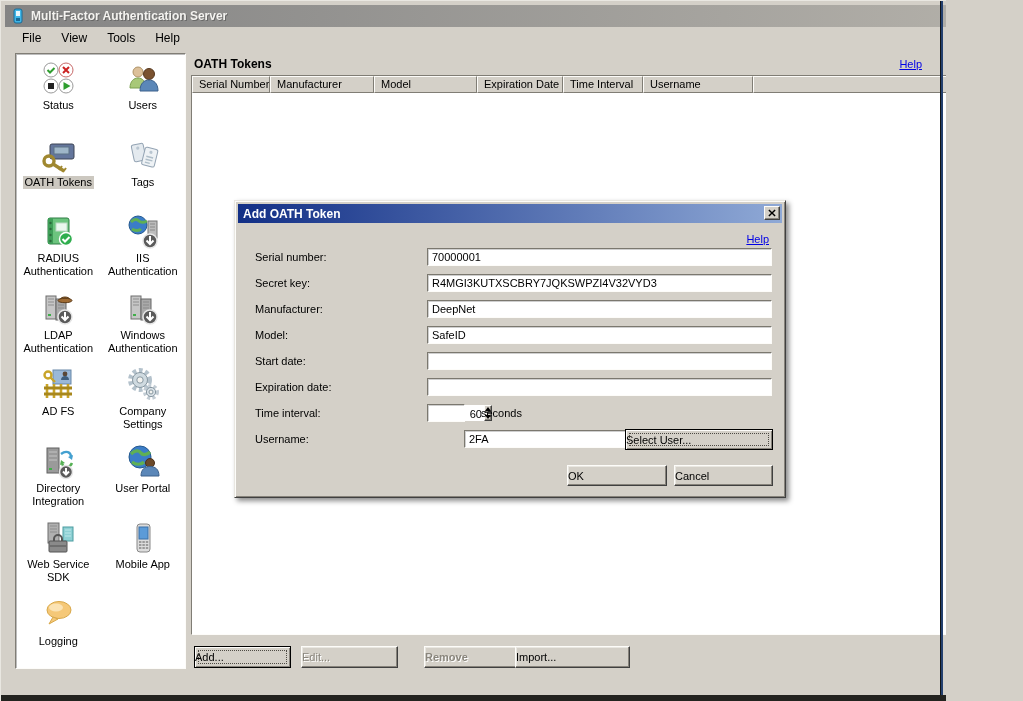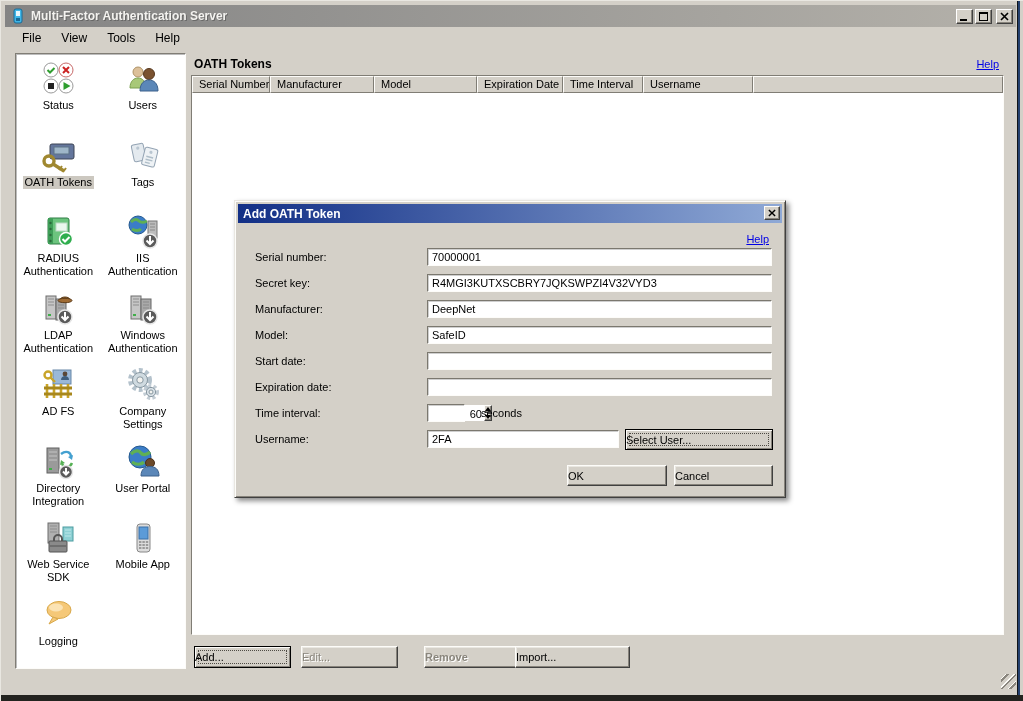--- a/index.html
+++ b/index.html
@@ -3,21 +3,21 @@
 <meta charset="utf-8">
 <style>
   * { box-sizing: border-box; }
   html,body { margin:0; padding:0; }
   body {
     width:1023px; height:701px; overflow:hidden;
     background:#d4d0c8;
     font-family:"Liberation Sans", sans-serif;
     font-size:11px; color:#000;
   }
-  #window { position:relative; width:1023px; height:701px; background:#d4d0c8;
+  #window { position:relative; width:946px; height:701px; background:#d4d0c8;
     border-top:1px solid #e9e7e1; border-left:1px solid #e9e7e1; overflow:hidden; }
 
   
   .bottom-bar { position:absolute; left:0; right:0; bottom:0; height:6px; background:#23231f; }
   .desktop-line { position:absolute; right:3px; top:0; bottom:0; width:3px; background:#24406e; border-left:1px solid #101418; }
   .resize-grip { position:absolute; left:1000px; top:673px; width:15px; height:15px;
     background:repeating-linear-gradient(135deg, transparent 0 3px, #fcfbf7 3px 4px, #8a867e 4px 6px); }
 
   
   .titlebar { position:absolute; left:4px; top:4px; width:1011px; height:22px;
@@ -86,21 +86,21 @@
   
   .spinner { position:absolute; left:192px; top:203px; width:37px; height:18px; display:flex;
     border:1px solid; border-color:#7b786f #fdfcf9 #fdfcf9 #7b786f; box-shadow:inset 1px 1px 0 rgba(64,64,64,.25); background:#fff;padding-left:36px; }
   .spin-value { width:20px; border:0; padding:1px 2px 0 0; text-align:right; font-family:inherit; font-size:11px; }
   .spin-btns { width:14px; display:flex; flex-direction:column; }
   .spin-btn { flex:1; background:#d4d0c8; border:1px solid; border-color:#fdfcf9 #404040 #404040 #fdfcf9;
     box-shadow:inset -1px -1px 0 #87837b; display:flex; align-items:center; justify-content:center; padding:0; }
   .tri-up   { width:0; height:0; border-left:3px solid transparent; border-right:3px solid transparent; border-bottom:4px solid #000; }
   .tri-down { width:0; height:0; border-left:3px solid transparent; border-right:3px solid transparent; border-top:4px solid #000; }
   .suffix-label { position:absolute; left:246px; top:206px; font-size:11px;text-align:center; }
-  #username-field { width:192px; }
+  #username-field { width:192px;margin-left:37px; }
   #btn-select-user { left:390px; top:228px; width:148px; height:21px; }
   #btn-ok     { left:332px; top:264px; width:100px; height:21px; }
   #btn-cancel { left:439px; top:264px; width:99px;  height:21px; }
 </style>
 </head>
 <body>
 
 <div id="window">
 
   <div class="titlebar">

